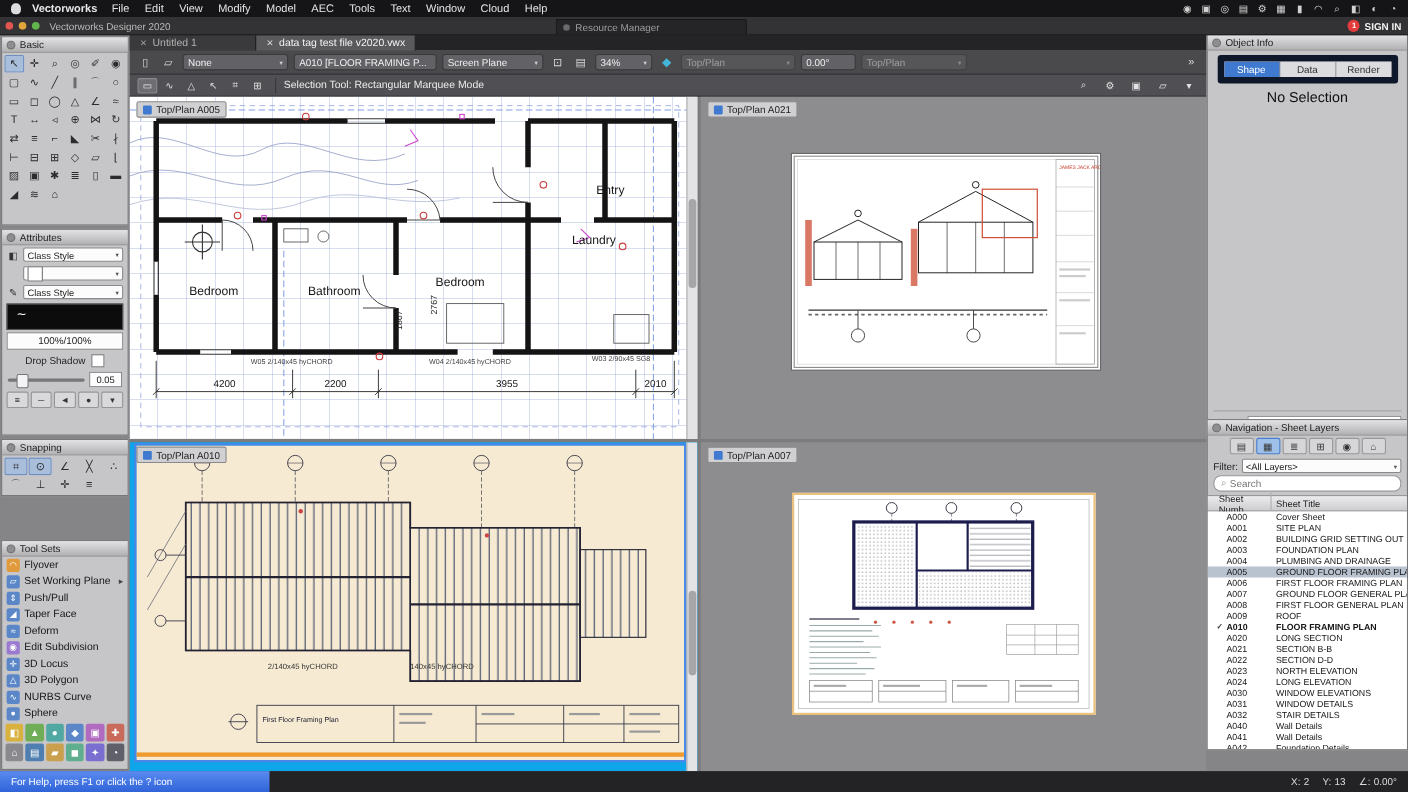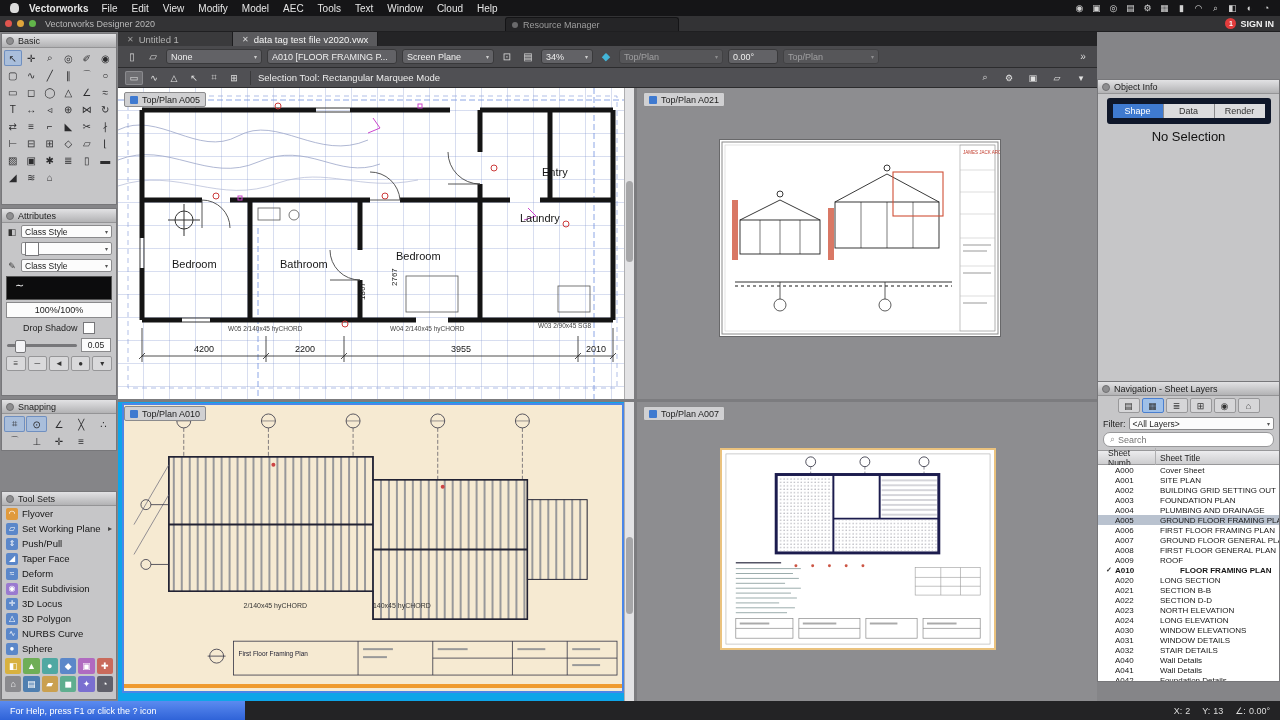--- a/index.html
+++ b/index.html
@@ -92,21 +92,21 @@
   .vp-chip .sq{width:8px;height:8px;background:#3f7ad0;border-radius:1px;}
   .vscroll{position:absolute;right:0;top:0;width:9px;bottom:0;background:#e3e3e5;border-left:1px solid #aeaeb0;z-index:5;}
   .vscroll .thumb{position:absolute;left:1px;right:1px;top:30%;height:26%;background:#a6a6a8;border-radius:4px;}
   .sheet{position:absolute;background:#fff;box-shadow:0 0 0 1px #68686a;}
   .sheet-a021{left:83px;top:52px;width:280px;height:196px;}
   .sheet-a010{left:6px;top:3px;width:498px;height:286px;background:#f6ead2;outline:2px solid #4a86e8;box-shadow:none;}
   .sheet-a007{left:83px;top:46px;width:276px;height:202px;border:2px solid #eac27e;box-shadow:none;box-sizing:border-box;}
 
   
   .right-col{position:absolute;top:31px;right:0;width:183px;bottom:19px;background:#858588;}
-  .oi-palette{top:0;left:0;width:183px;height:366px;margin-top:48px;}
+  .oi-palette{top:0;left:0;width:183px;height:366px;}
   .seg{display:flex;margin:4px auto 3px;width:152px;height:14px;border:6px solid #0f172a;border-radius:3px;overflow:hidden;font-size:9px;}
   .seg-btn{flex:1;display:flex;align-items:center;justify-content:center;background:#dcdcde;color:#333;border-right:1px solid #8a8a8c;}
   .seg-btn:last-child{border-right:none;}
   .seg-btn.active{background:#3f7ad0;color:#fff;}
   .oi-msg{padding:2px 6px;font-size:13px;color:#111;text-align:center;}
   .oi-name-row{position:absolute;bottom:4px;left:5px;right:5px;display:flex;align-items:center;gap:4px;font-size:9px;color:#222;border-top:1px solid #a2a2a4;padding-top:4px;}
   .oi-name-input{flex:1;height:12px;background:#fff;border:1px solid #8a8a8c;font-size:9px;padding:0 2px;font-family:"Liberation Sans",sans-serif;}
   .nav-palette{top:350px;left:0;width:183px;height:301px;display:flex;flex-direction:column;}
   .nav-icons{display:flex;justify-content:center;gap:2px;padding:2px 0 3px;}
   .nav-icon{width:20px;height:13px;background:#d6d6d8;border:1px solid #98989a;border-radius:2px;font-size:9px;color:#333;display:flex;align-items:center;justify-content:center;}
@@ -114,21 +114,21 @@
   .filter-row{display:flex;align-items:center;gap:3px;padding:1px 5px 2px;font-size:9px;color:#222;}
   .search-row{padding:0 5px 3px;}
   .search-box{height:13px;background:#fff;border:1px solid #98989a;border-radius:7px;display:flex;align-items:center;gap:3px;padding:0 6px;font-size:9px;color:#8a8a8a;}
   .search-box input{border:none;outline:none;flex:1;font-size:9px;color:#333;background:transparent;font-family:"Liberation Sans",sans-serif;padding:0;}
   .sheet-thead{display:flex;height:13px;background:linear-gradient(#ececee,#cdcdcf);border-top:1px solid #98989a;border-bottom:1px solid #98989a;font-size:8.5px;color:#222;align-items:center;}
   .th-num{width:58px;padding-left:10px;border-right:1px solid #aeaeb0;box-sizing:border-box;}
   .th-title{flex:1;padding-left:4px;}
   .sheet-table{flex:1;background:#fff;overflow:hidden;}
   .sheet-row{display:flex;height:10px;align-items:center;font-size:8px;color:#151515;}
   .sheet-row.selected{background:#b9c2cf;}
-  .sheet-row.active{font-weight:bold;gap:20px;}
+  .sheet-row.active{font-weight:bold;}
   .col-num{width:58px;padding-left:8px;box-sizing:border-box;display:flex;gap:2px;white-space:nowrap;}
   .col-marker{width:7px;font-size:7px;color:#333;}
   .col-title{flex:1;padding-left:4px;white-space:nowrap;overflow:hidden;}
 
   
   .statusbar{position:absolute;left:0;right:0;bottom:0;height:19px;background:#232325;display:flex;align-items:center;font-size:9px;color:#dedede;z-index:50;}
   .help-seg{height:100%;display:flex;align-items:center;background:linear-gradient(#5b8bf0,#2f63d8);color:#fff;padding:0 10px;width:245px;box-sizing:border-box;}
   .status-right{margin-left:auto;display:flex;gap:12px;padding-right:10px;}
   .status-pair{display:flex;gap:3px;}
 </style>

